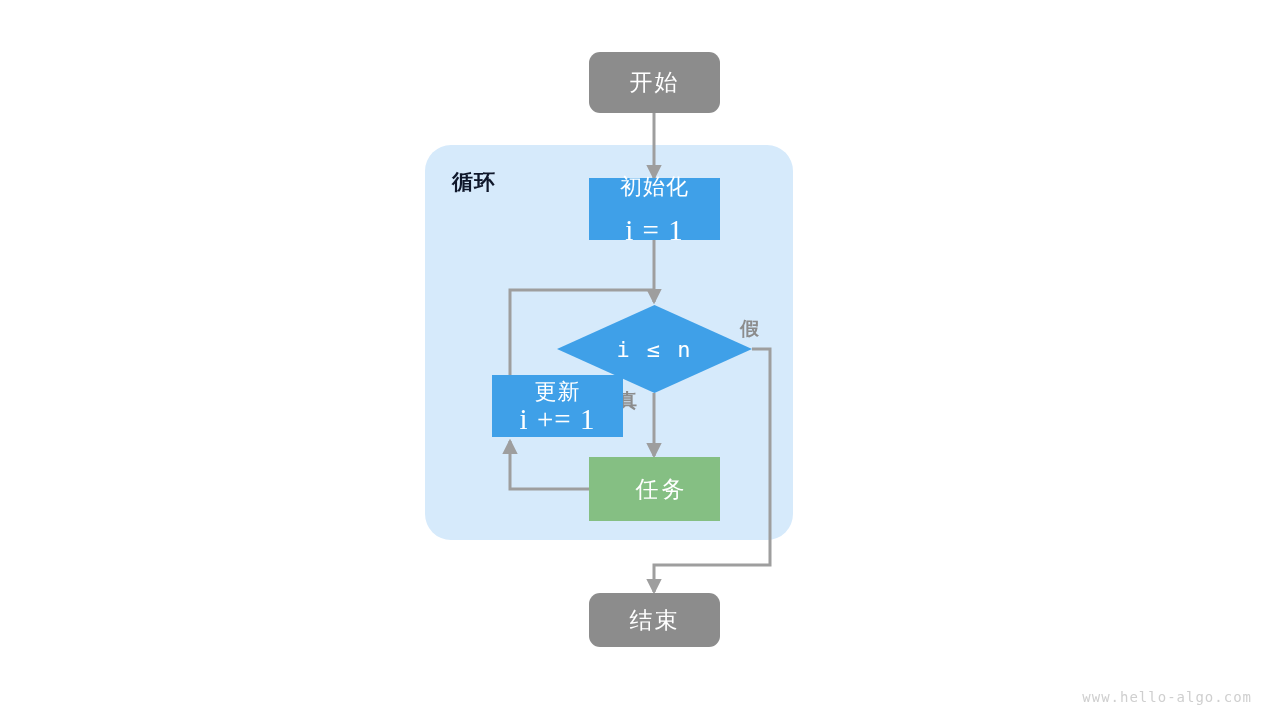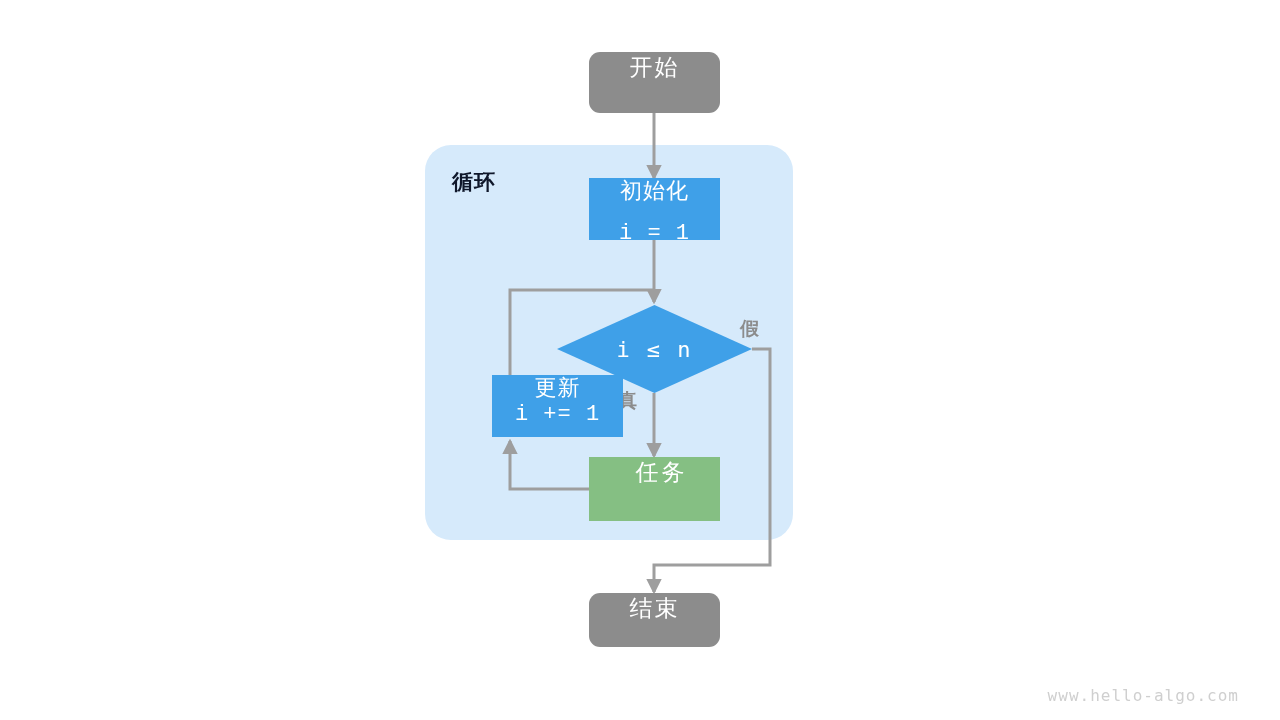--- a/index.html
+++ b/index.html
@@ -44,20 +44,21 @@
     white-space: nowrap;
   }
 
   
   .node {
     position: absolute;
     box-sizing: border-box;
     display: flex;
     flex-direction: column;
     align-items: center;
+    justify-content: center;
     color: #ffffff;
   }
   .terminal {
     background: #8c8c8c;
     border-radius: 11px;
   }
   .terminal .txt {
     font-size: 23px;
     letter-spacing: 2px;
   }
@@ -65,22 +66,22 @@
   
   .process {
     background: #3fa0e8;
   }
   .process .txt-cn {
     font-size: 22px;
     line-height: 26px;
     letter-spacing: 1px;
   }
   .process .txt-code {
-    font-family: Liberation Mono, monospace;
-    font-size: 22px;
+    font-family: Liberation Serif, serif;
+    font-size: 29px;
     line-height: 28px;
     letter-spacing: 1px;
   }
 
   
   .task {
     background: #85bf83;
     padding-left: 14px;
   }
   .task .txt {
@@ -122,24 +123,24 @@
     color: #8c8c8c;
     letter-spacing: 1px;
     white-space: nowrap;
   }
   .label-true  { left: 618px; top: 388px; }
   .label-false { left: 740px; top: 316px; }
 
   
   .watermark {
     position: absolute;
-    right: 41px;
+    right: 28px;
     bottom: 15px;
     font-family: "DejaVu Sans Mono", "Liberation Mono", monospace;
-    font-size: 16px;
+    font-size: 14px;
     color: #cfcfcf;
     letter-spacing: 1px;
     white-space: nowrap;
   }
 </style>
 </head>
 <body>
 
 <div id="canvas">
 

